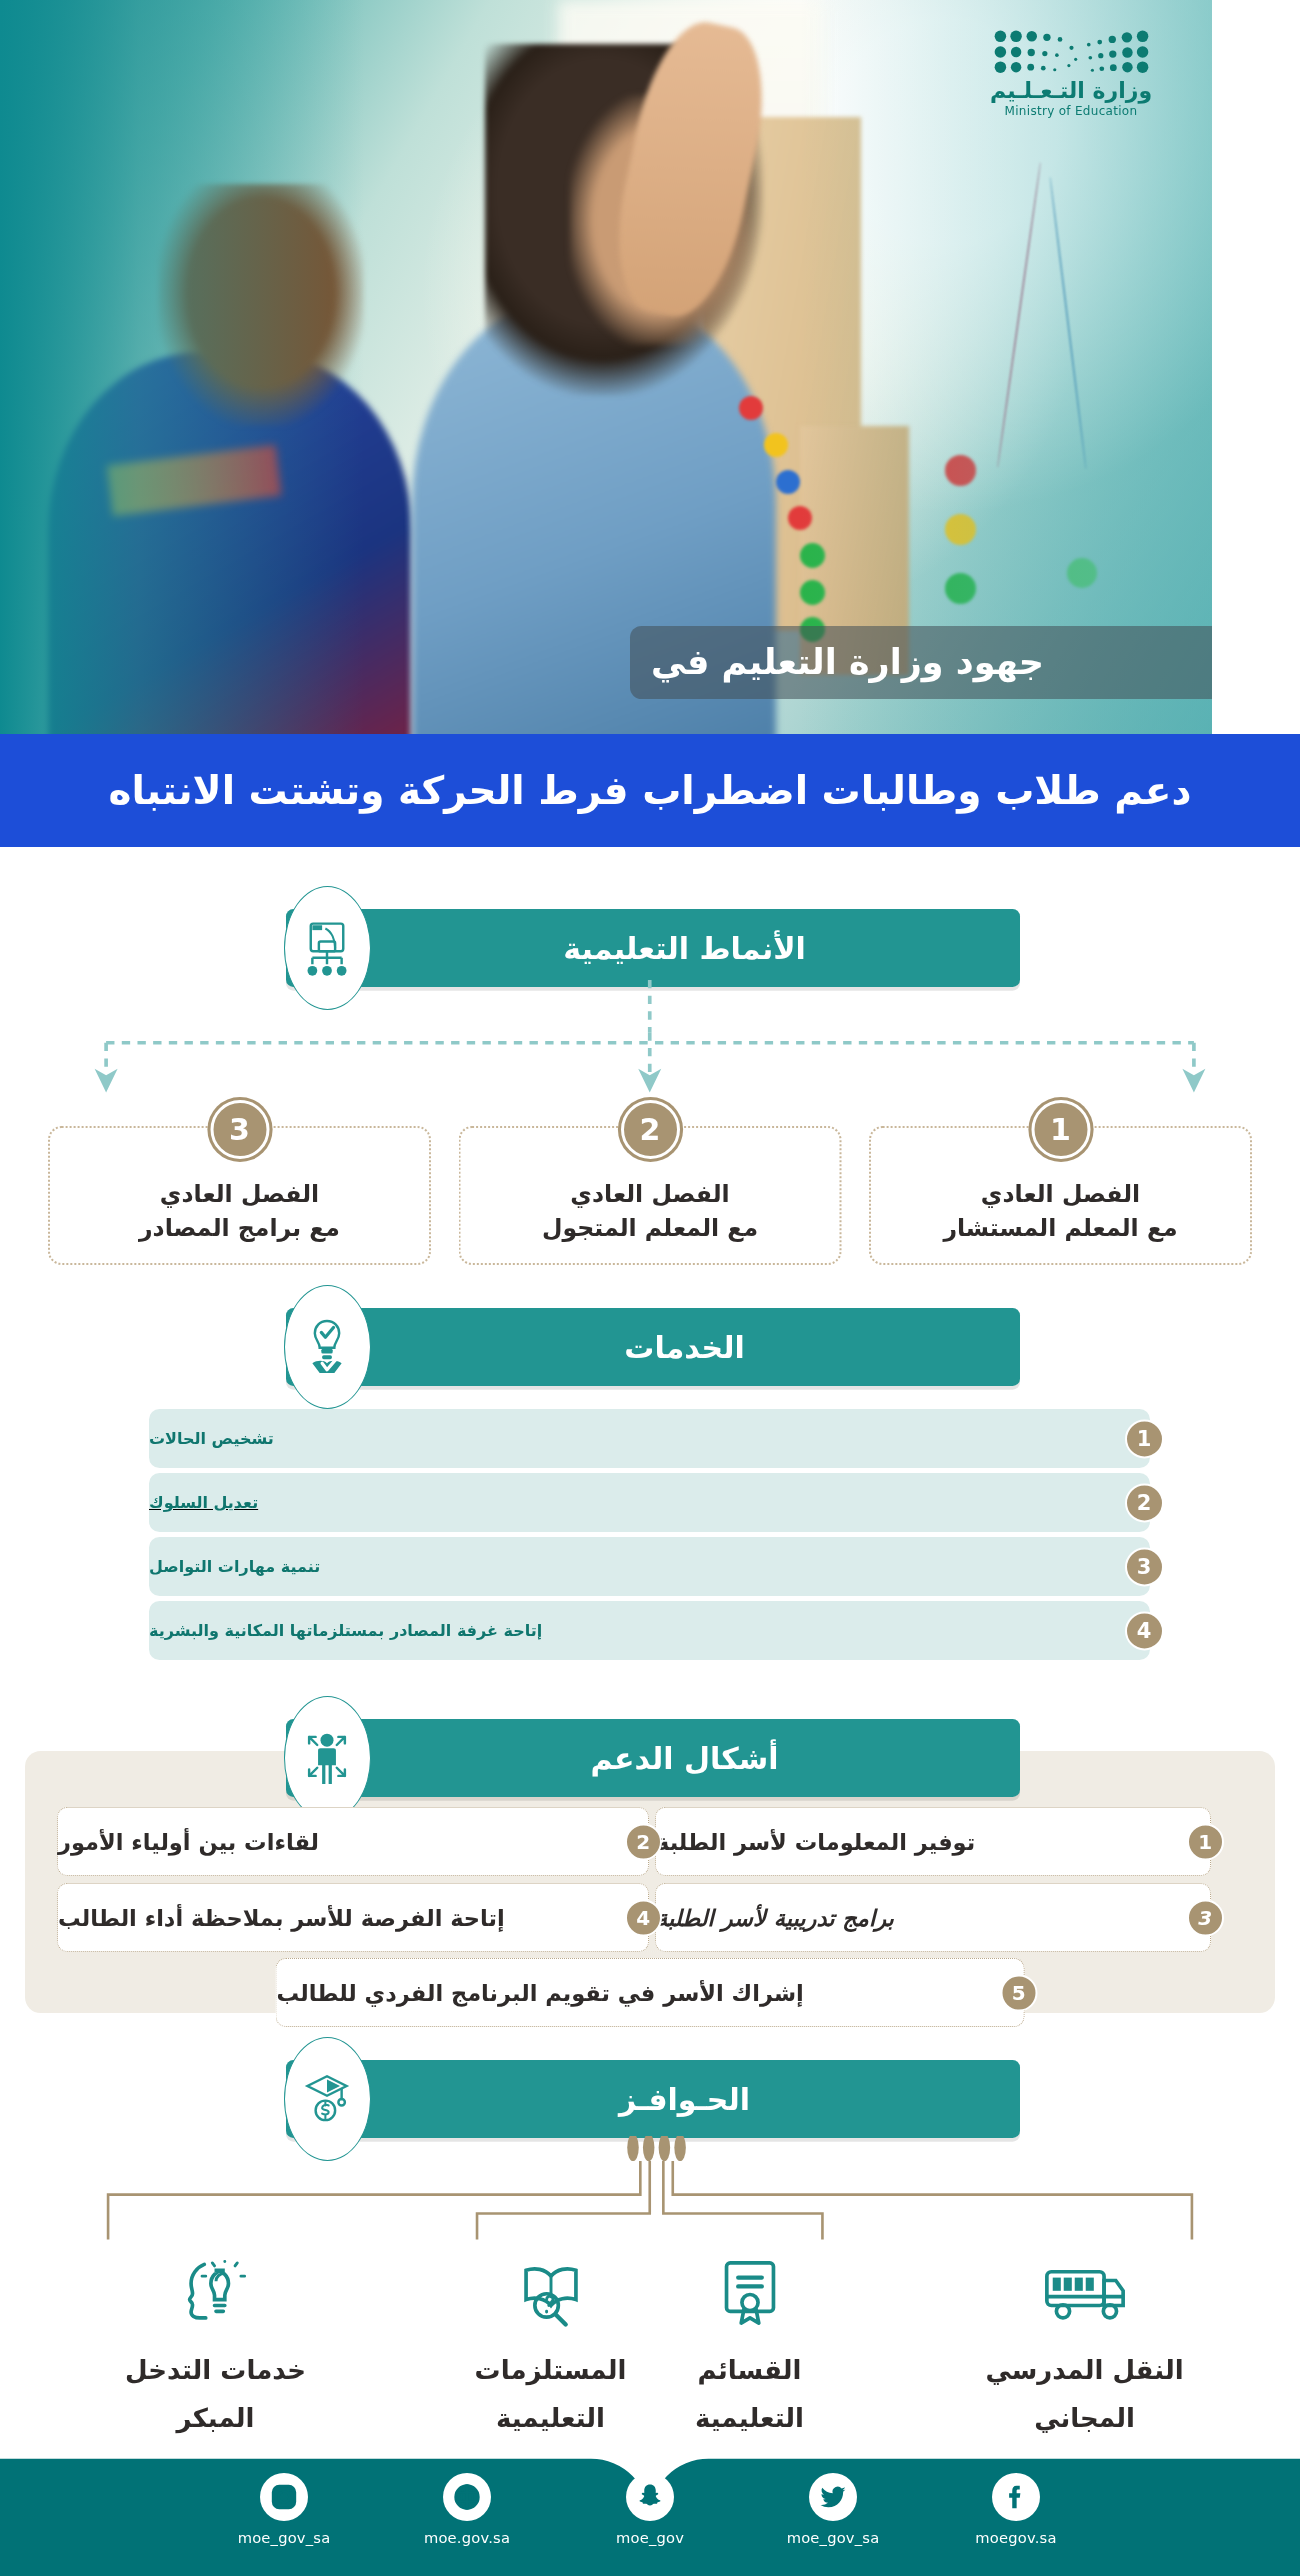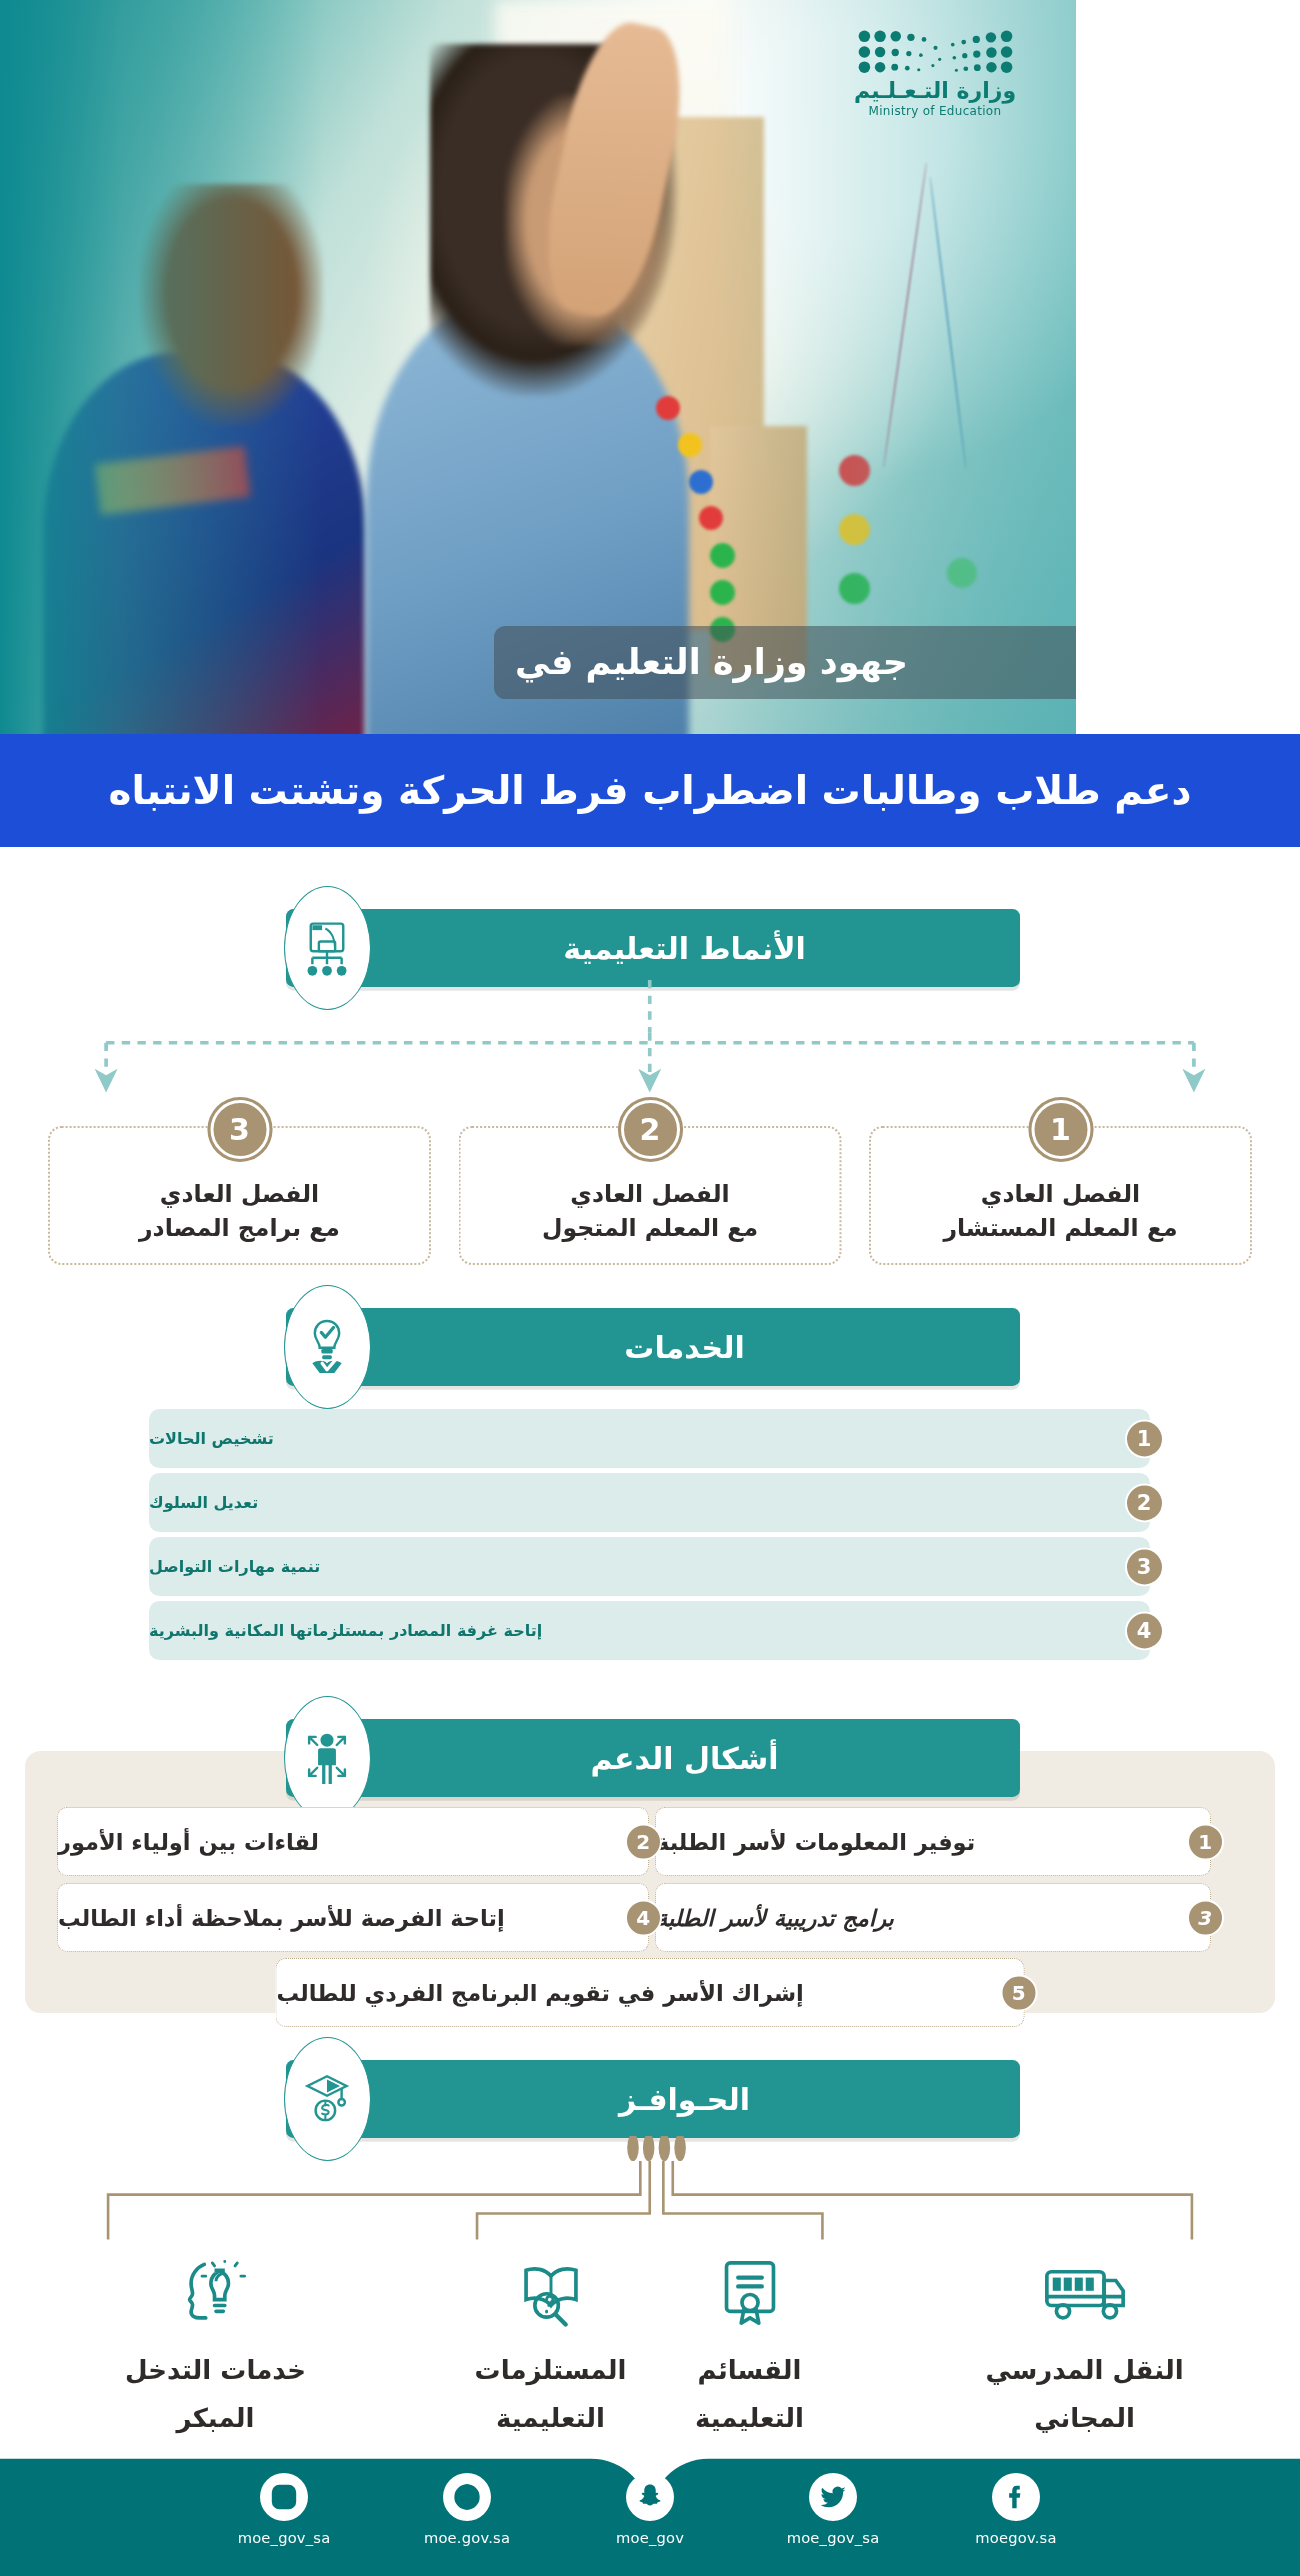--- a/index.html
+++ b/index.html
@@ -3,21 +3,21 @@
 <meta charset="utf-8">
 <style>
   * { margin:0; padding:0; box-sizing:border-box; }
   html,body { background:#ffffff; }
   body {
     width:1300px; height:2576px; position:relative; overflow:hidden;
     font-family:"DejaVu Sans","Liberation Sans",sans-serif;
   }
 
   
-  .hero { position:absolute; left:0; top:0; width:1076px; height:734px; overflow:hidden; }
+  .hero { position:absolute; left:0; top:0; width:1212px; height:734px; overflow:hidden; }
   .hero-photo { position:absolute; inset:0; }
   
   .ph-bg {
     position:absolute; inset:0;
     background:
       radial-gradient(circle at 78% 18%, rgba(255,255,255,.95) 0 10%, rgba(255,255,255,0) 34%),
       radial-gradient(circle at 62% 40%, rgba(255,252,240,.85) 0 12%, rgba(255,255,255,0) 38%),
       linear-gradient(120deg,#1a8f94 0%,#5fb6b2 14%,#bfe0d8 30%,#eef3ec 48%,#d9e7e4 62%,#9fcfcc 78%,#5aa9ad 100%);
   }
   .ph-wall { position:absolute; left:46%; top:0; width:22%; height:72%;
@@ -332,21 +332,21 @@
       <path d="M14 58c6-4 14-4 18 0 4-4 12-4 18 0l-9 12H23z" fill="#229592" stroke="none"></path>
       <path d="M26 58l6 8 12-14" stroke="#fff" stroke-width="4" stroke-linecap="round" stroke-linejoin="round"></path>
     </svg>
   </div>
 </div>
 
 <div class="srow" style="top:1409px;">
   <span class="stxt">تشخيص الحالات</span>
   <div class="snum">1</div>
 </div>
-<div class="srow" style="top:1473px;">
+<div class="srow" style="top:1473px;text-decoration:underline;">
   <span class="stxt">تعديل السلوك</span>
   <div class="snum">2</div>
 </div>
 <div class="srow" style="top:1537px;">
   <span class="stxt">تنمية مهارات التواصل</span>
   <div class="snum">3</div>
 </div>
 <div class="srow" style="top:1601px;">
   <span class="stxt">إتاحة غرفة المصادر بمستلزماتها المكانية والبشرية</span>
   <div class="snum">4</div>

